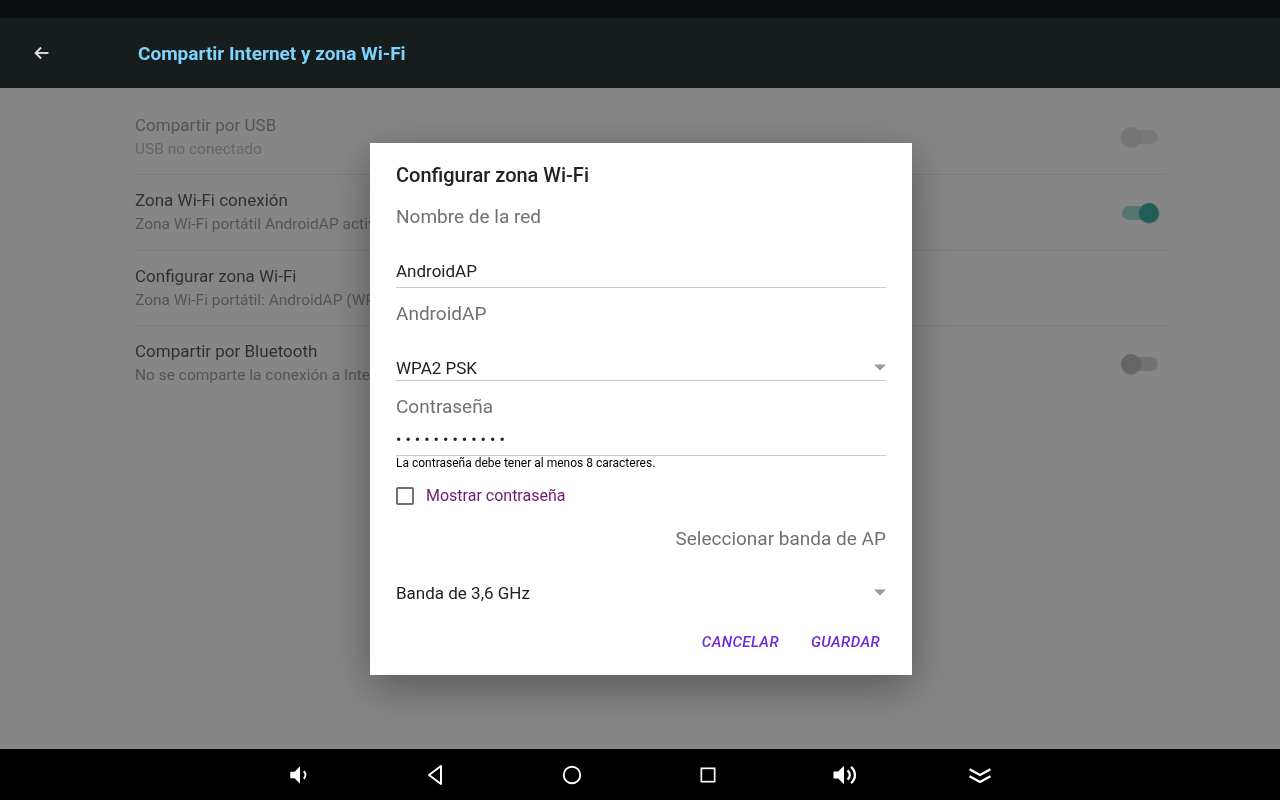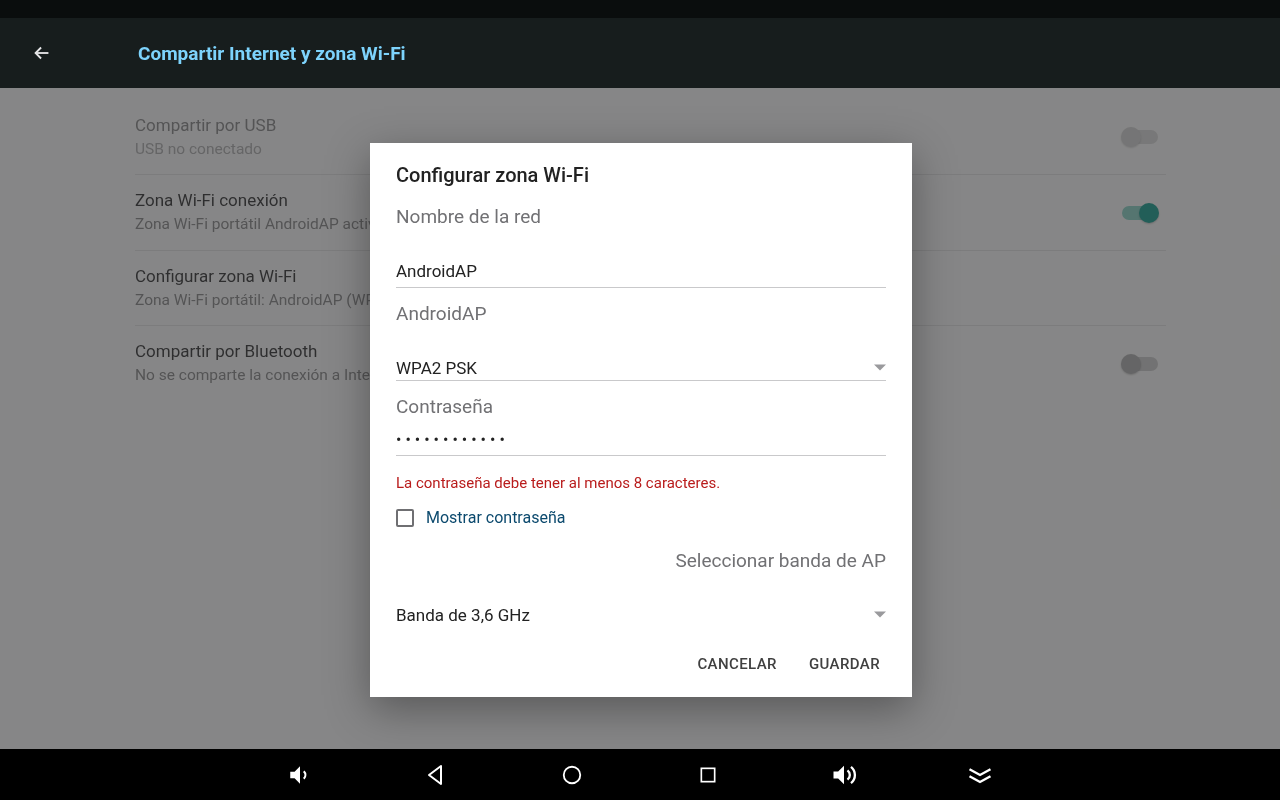--- a/index.html
+++ b/index.html
@@ -63,30 +63,30 @@
       padding: 4px 0 2px 0; cursor: pointer; margin-top: 29px;
     }
     .dialog .select-row.noline { border-bottom: none; }
     .dialog .select-value { flex: 1; font-size: 17px; color: #222; }
     .dialog .dropdown-caret { color: #9a9a9d; }
     .dialog .dropdown-caret svg { display: block; }
     .dialog .password-dots {
       font-size: 16px; color: #222; letter-spacing: 4px; border-bottom: 1px solid #c9c9cb;
       padding: 8px 0 6px 0;
     }
-    .dialog .helper { font-size: 15px; color: #b91c1c; margin-top: 18px; }
+    .dialog .helper { font-size: 12px; color: #000000; }
     .dialog .check-row { display: flex; align-items: center; margin-top: 16px; cursor: pointer; }
     .dialog .checkbox {
       width: 18px; height: 18px; border: 2px solid #6f6f72; border-radius: 2px; margin-right: 12px;
     }
-    .dialog .check-label { font-size: 16px; color: #0c4a6e; }
+    .dialog .check-label { font-size: 16px; color: #701a75; }
     .dialog .actions { display: flex; justify-content: flex-end; gap: 28px; margin-top: 20px; padding-right: 4px; padding-bottom: 4px; }
     .dialog .action-btn {
-      font-size: 15px; font-weight: 500; color: #404040; letter-spacing: .4px;
-      background: none; border: none; cursor: pointer; padding: 8px 2px;
+      font-size: 15px; font-weight: 500; color: #6d28d9; letter-spacing: .4px;
+      background: none; border: none; cursor: pointer; padding: 8px 2px; font-style: italic;
     }
     .navbar {
       position: absolute; left: 0; right: 0; bottom: 0; height: 51px; background: #000;
       display: flex; align-items: center; justify-content: center; gap: 106px; color: #fff;
     }
     .navbar .nav-icon { width: 30px; height: 30px; display: flex; align-items: center; justify-content: center; cursor: pointer; }
     .navbar .nav-icon svg { display: block; }
   </style>
 </head>
 <body>

